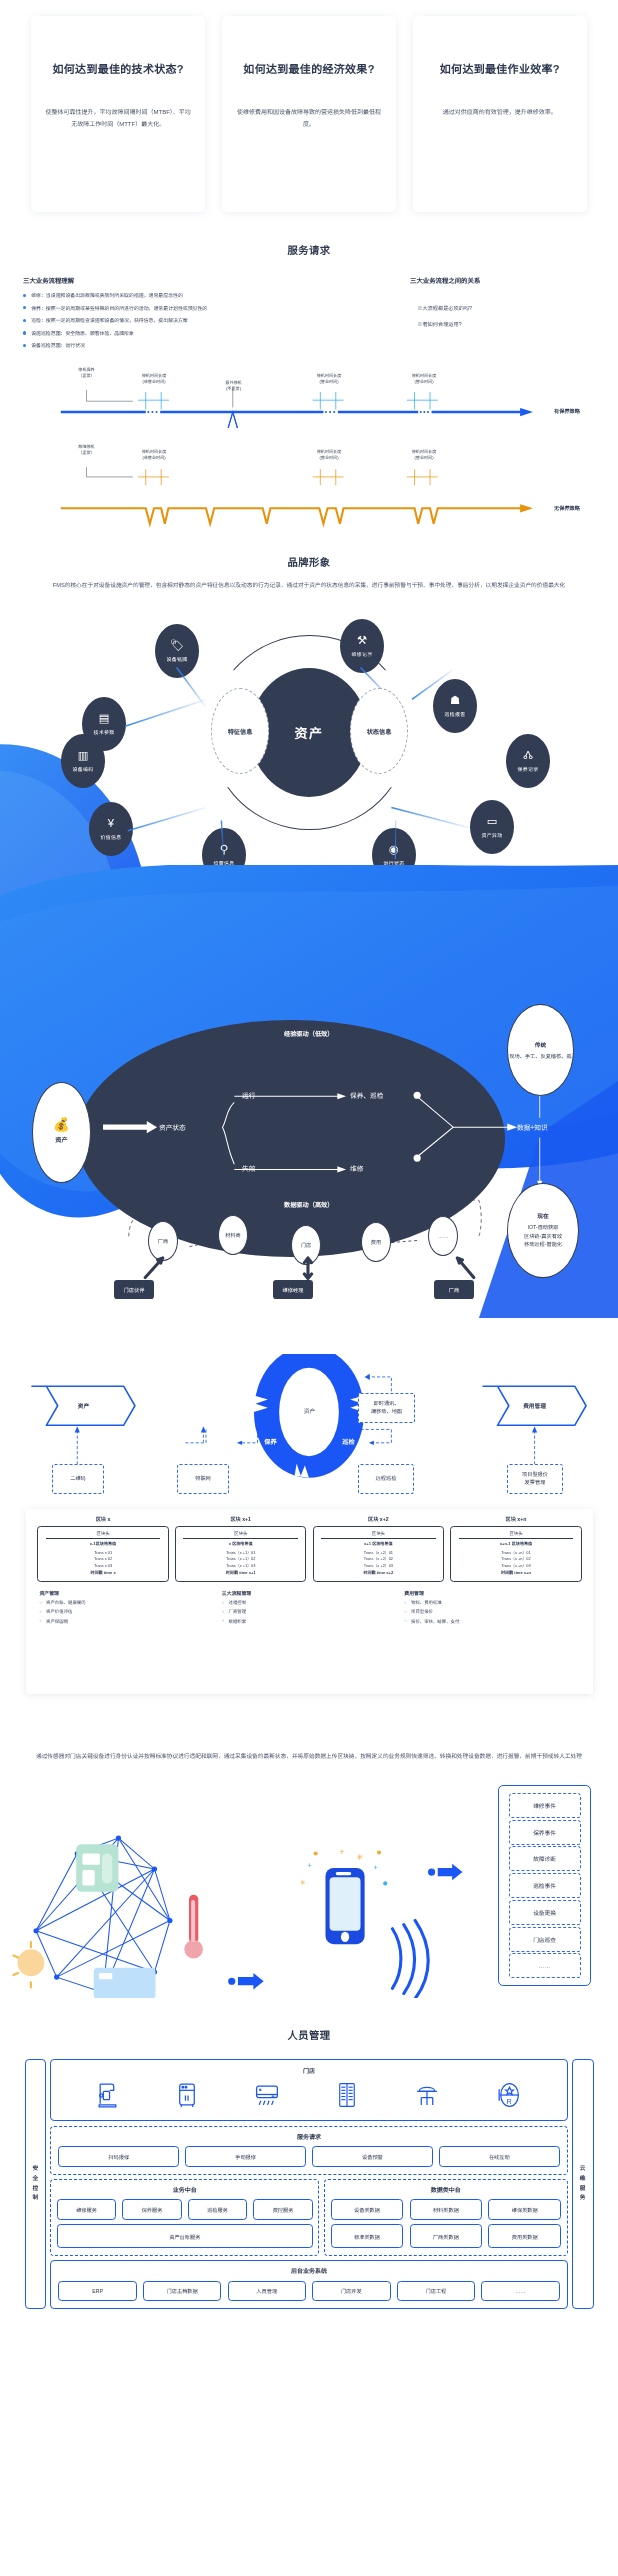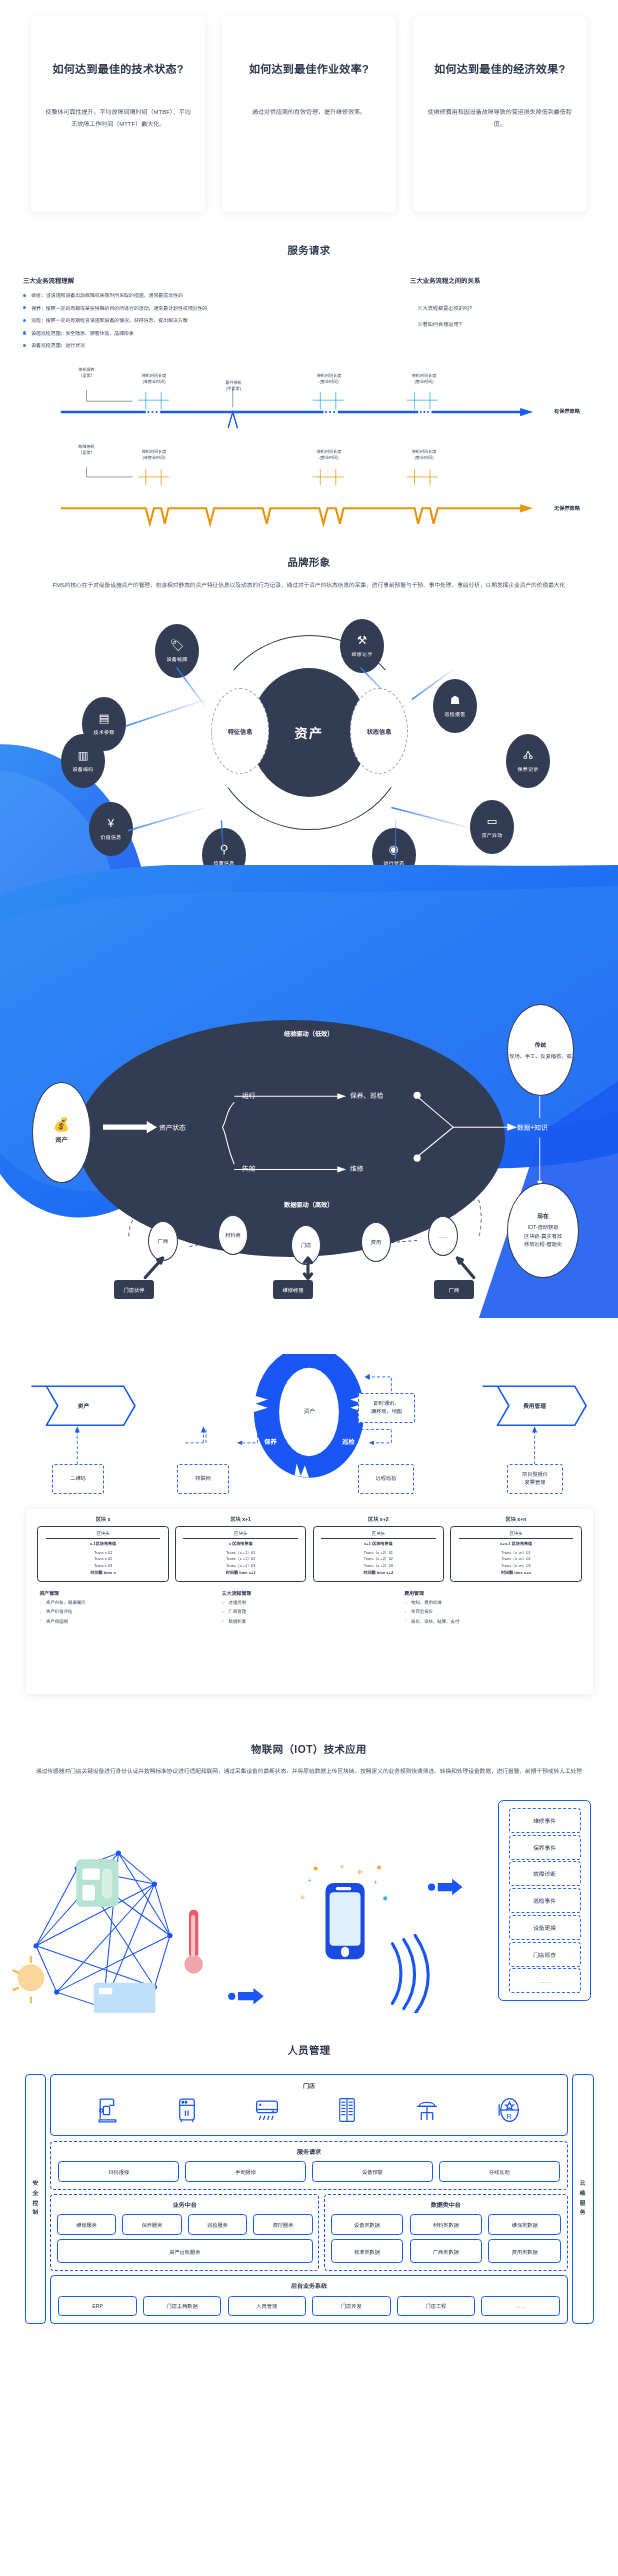--- a/index.html
+++ b/index.html
@@ -226,26 +226,26 @@
 <body>
 
 <div class="page">
 
   <div class="cards">
     <div class="card">
       <div class="card-title">如何达到最佳的技术状态?</div>
       <div class="card-body">使整体可靠性提升，平均故障间隔时间（MTBF）、平均无故障工作时间（MTTF）最大化。</div>
     </div>
     <div class="card">
+      <div class="card-title">如何达到最佳的经济效果?</div>
+      <div class="card-body">使维修费用和因设备故障导致的营运损失降低到最低程度。</div>
+    </div>
+    <div class="card">
       <div class="card-title">如何达到最佳作业效率?</div>
       <div class="card-body">通过对供应商的有效管理，提升维修效率。</div>
-    </div>
-    <div class="card">
-      <div class="card-title">如何达到最佳的经济效果?</div>
-      <div class="card-body">使维修费用和因设备故障导致的营运损失降低到最低程度。</div>
     </div>
   </div>
 
   <div class="overview">
     <h2 class="sec-title">服务请求</h2>
 
     <div class="ov-cols">
       <div class="ov-col">
         <div class="ov-h">三大业务流程理解</div>
         <ul class="ov-list">
@@ -667,21 +667,20 @@
               <li>项目型报价</li>
               <li>报价、审核、结算、支付</li>
             </ul>
           </div>
         </div>
       </div>
     </div>
   </div>
 
   <div class="iot">
-    <h2 class="sec-title">物联网（IOT）技术应用</h2>
     <p class="sec-sub">通过传感器对门店关键设备进行身份认证并按照标准协议进行适配和联网，通过采集设备的最新状态，并将原始数据上传区块链，按照定义的业务规则快速筛选、转换和处理设备数据，进行报警、前期干预或转人工处理</p>
 
     <div class="iot-stage">
       <svg width="618" height="222" style="position:absolute;left:0;top:0" viewBox="0 0 1200 430">
 
         <g stroke="#1a55f5" stroke-width="2" fill="none">
           <path d="M70 300 L150 150 L230 120 L300 180 L330 280 L300 380 L200 420 L110 390 Z"></path>
           <path d="M70 300 L230 120 M70 300 L300 180 M150 150 L300 180 M150 150 L330 280
                    M230 120 L330 280 M230 120 L200 420 M300 180 L200 420 M330 280 L110 390
                    M300 380 L150 150 M110 390 L300 180 M70 300 L300 380"></path>

